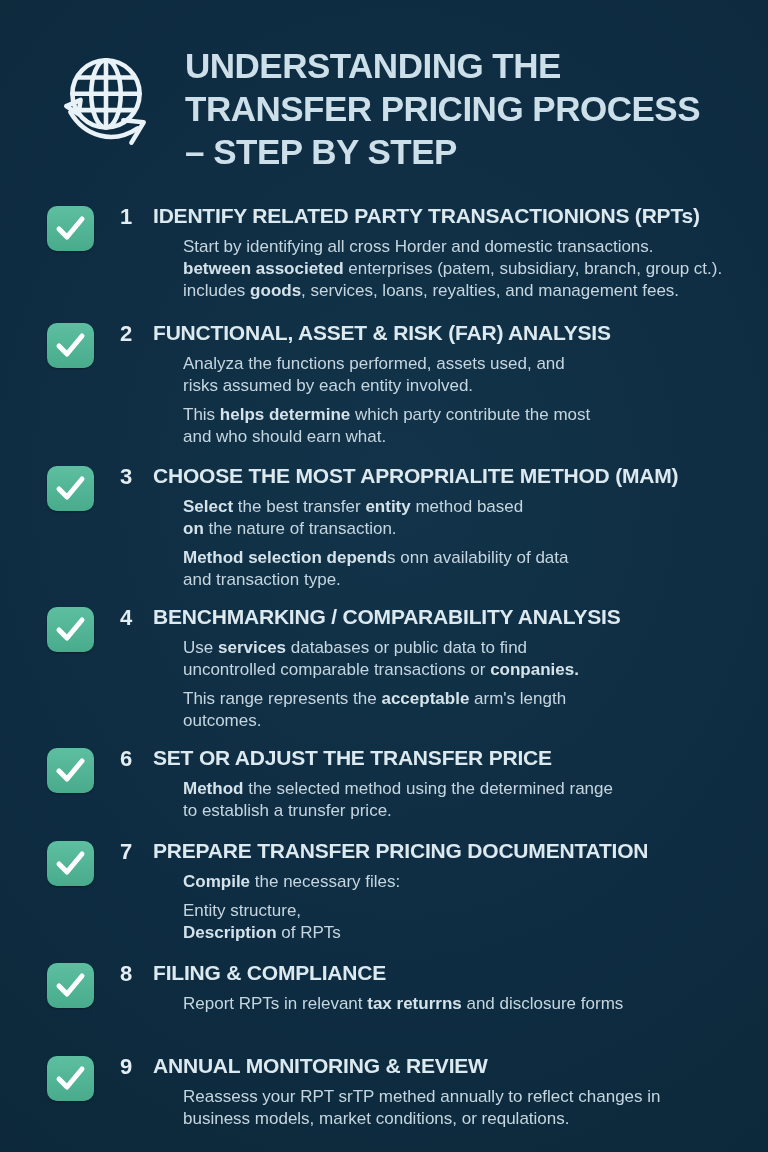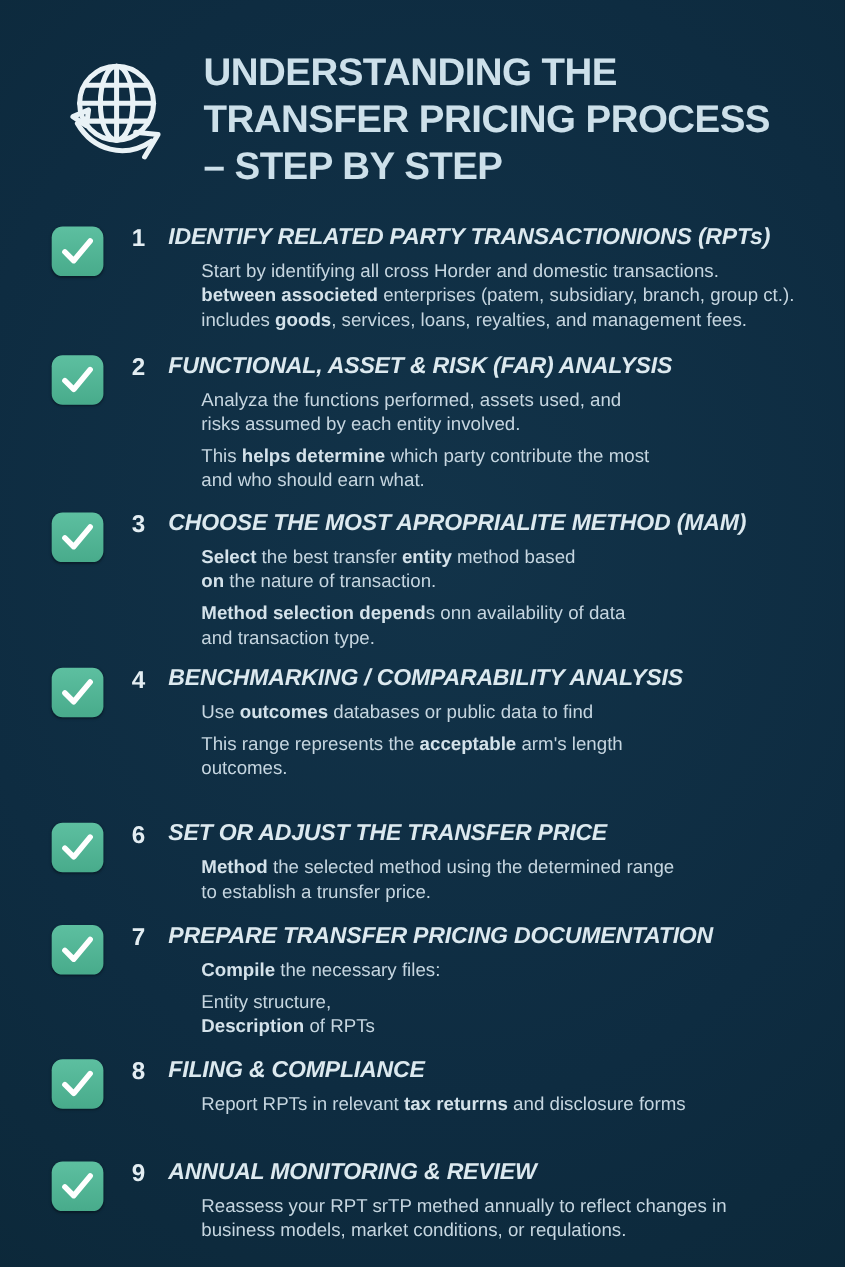--- a/index.html
+++ b/index.html
@@ -27,21 +27,21 @@
     box-shadow:0 1px 2px rgba(0,0,0,.35);
   }
   .check svg{position:absolute;left:6px;top:6px;}
   .num{
     position:absolute;left:110px;top:1px;width:32px;
     text-align:center;color:#e3edf2;font-size:22px;font-weight:700;
   }
   .content{margin-left:153px;margin-right:30px;}
   .stitle{
     color:#dce9ef;font-size:21px;font-weight:700;line-height:26px;
-    letter-spacing:-0.2px;margin-bottom:7px;white-space:nowrap;font-style:italic;
+    letter-spacing:-0.2px;margin-bottom:7px;white-space:nowrap;
   }
   .para{margin-bottom:7px;}
   .line{
     color:#c6d6e0;font-size:17px;line-height:22px;white-space:nowrap;margin-left:30px;
   }
   .line b{font-weight:700;color:#d4e2ea;}
   .cols{display:flex;}
   .col-left{width:232px;}
   .col-right{flex:1;}
 </style>
@@ -129,21 +129,22 @@
   <div class="step" style="top:604px">
     <div class="check">
       <svg width="35" height="33" viewBox="0 0 35 33">
           <polyline points="6,17 14,25 29,7" fill="none" stroke="#ffffff" stroke-width="5" stroke-linecap="round" stroke-linejoin="round"></polyline>
         </svg>
     </div>
     <div class="num">4</div>
     <div class="content">
       <div class="stitle">BENCHMARKING / COMPARABILITY ANALYSIS</div>
       <div class="para">
-        <div class="line">Use <b>outcomes</b> databases or public data to find</div>
+        <div class="line">Use <b>services</b> databases or public data to find</div>
+        <div class="line">uncontrolled comparable transactions or <b>conpanies.</b></div>
       </div>
       <div class="para">
         <div class="line">This range represents the <b>acceptable</b> arm's length</div>
         <div class="line">outcomes.</div>
       </div>
     </div>
   </div>
 
   <div class="step" style="top:745px">
     <div class="check">

